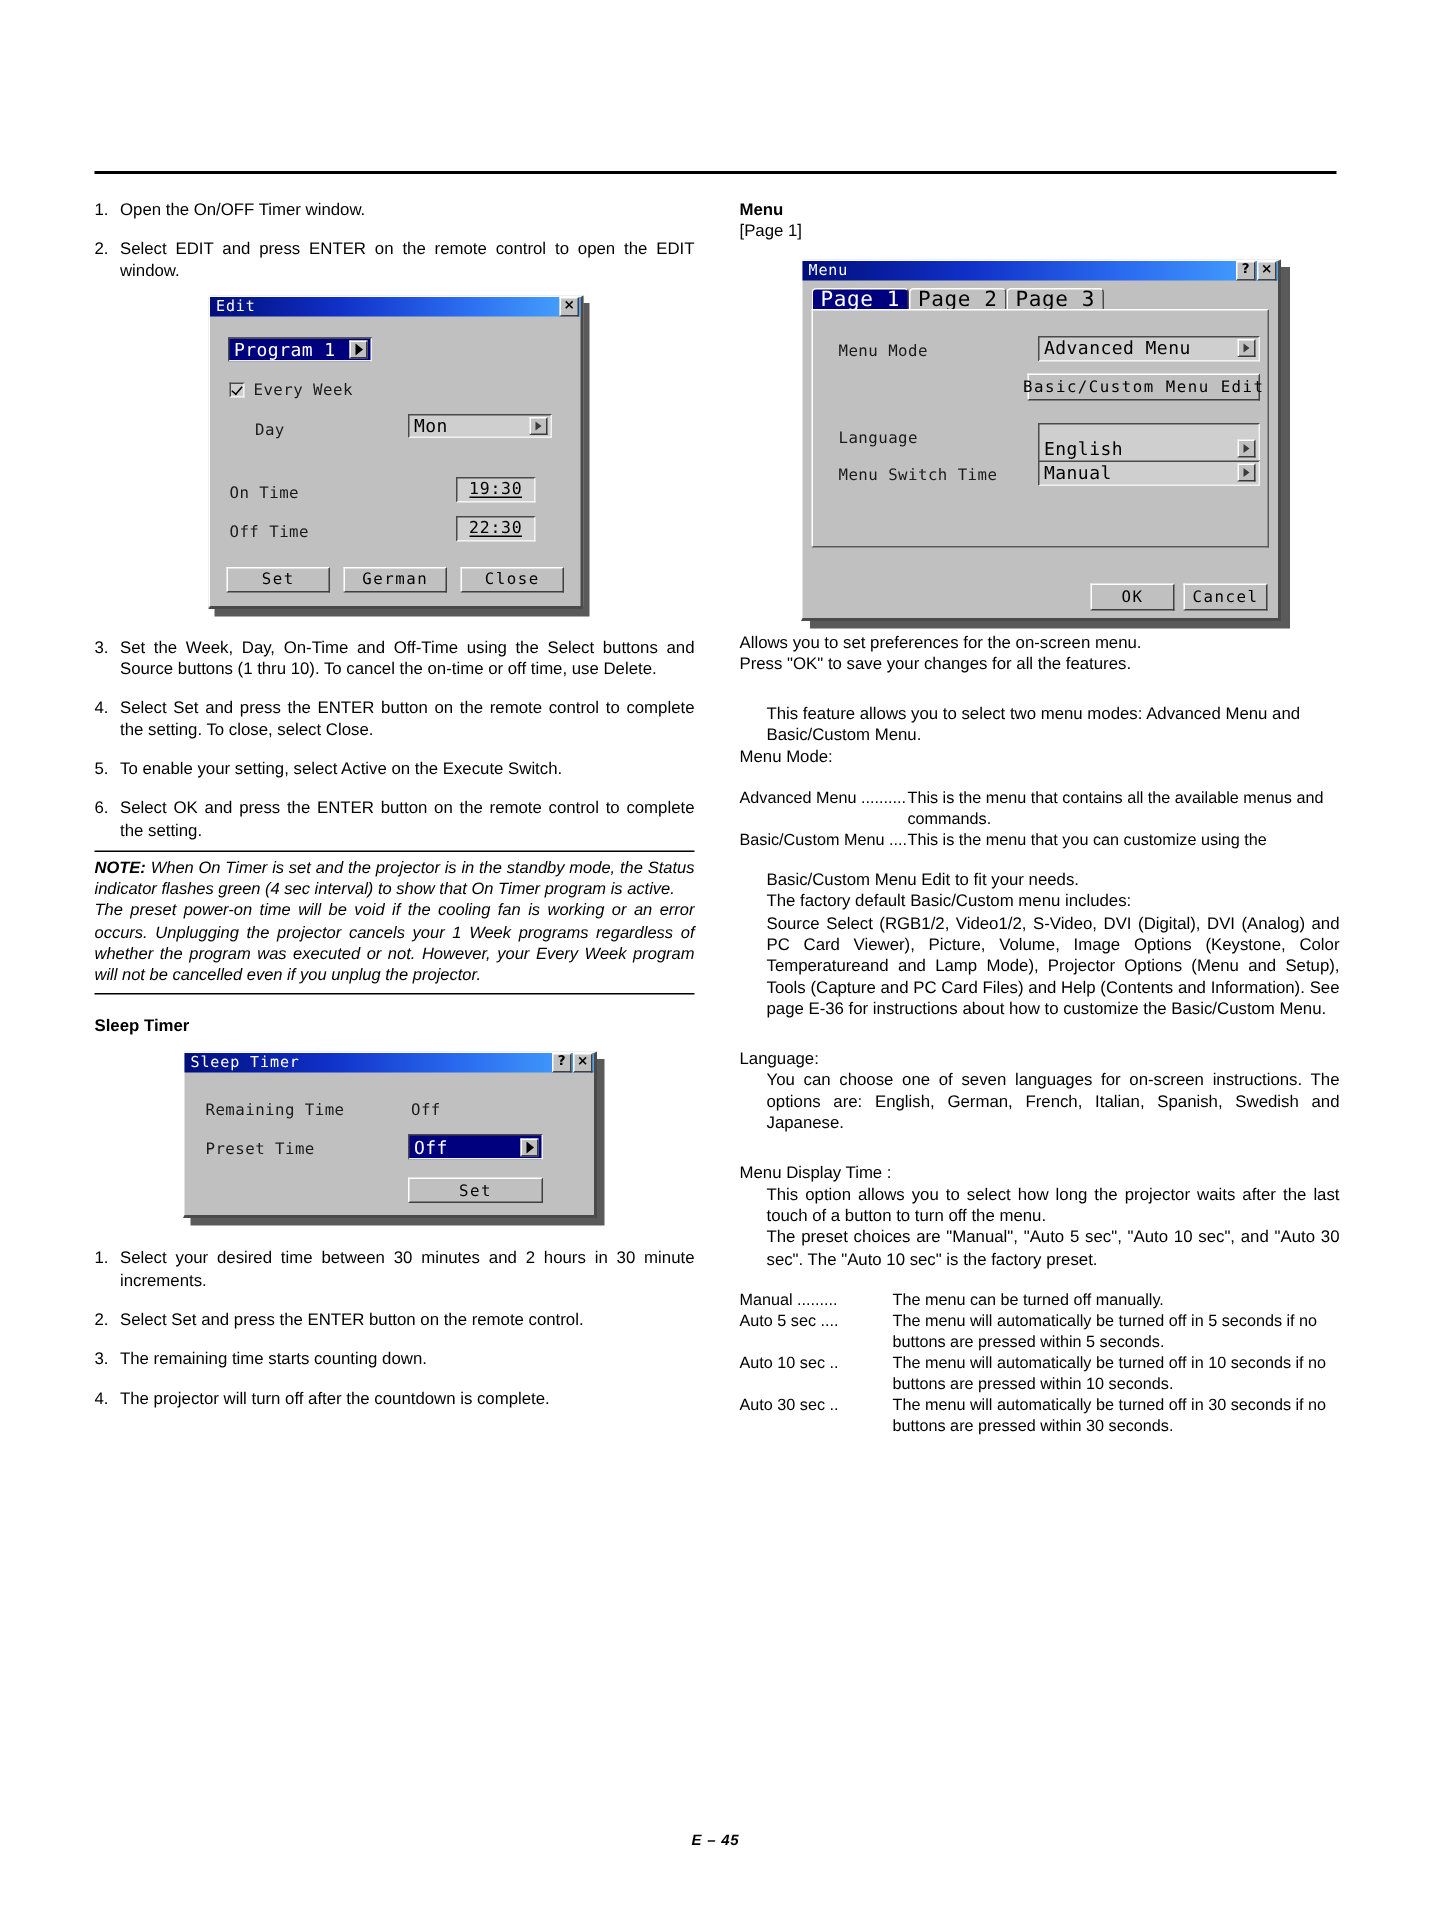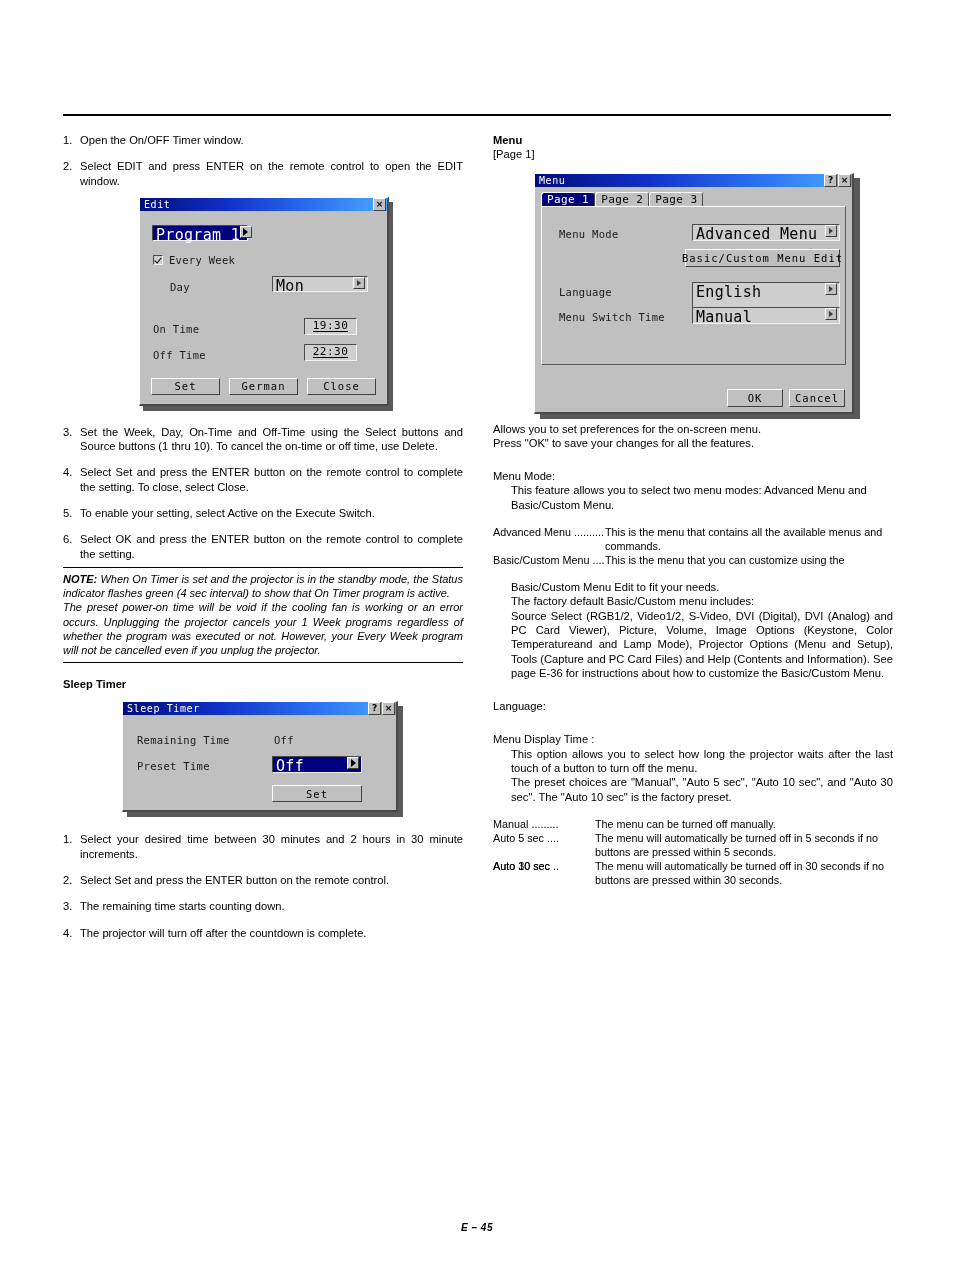--- a/index.html
+++ b/index.html
@@ -175,23 +175,23 @@
   }
   
   .combo {
     background: #cfcfcf;
     border-top: 1.5px solid #4a4a4a;
     border-left: 1.5px solid #4a4a4a;
     border-right: 1.5px solid #f2f2f2;
     border-bottom: 1.5px solid #f2f2f2;
     box-sizing: border-box;
     display: flex;
-    align-items: flex-start;
+    align-items: center;
     padding: 0 2px 0 3px;
-    font-size: 15px;
+    font-size: 12px;
     letter-spacing: 0.3px;
     color: #000;
   }
   .combo .cv { flex: 1; white-space: nowrap; }
   .combo.sel {
     background: #00007e;
     color: #ffffff;
   }
   .arrow-btn {
     width: 12px;
@@ -280,21 +280,21 @@
   .tab {
     height: 15px;
     padding: 0 5px;
     box-sizing: border-box;
     background: #c0c0c0;
     border-top: 1.5px solid #ffffff;
     border-left: 1.5px solid #ffffff;
     border-right: 1.5px solid #4a4a4a;
     display: flex;
     align-items: center;
-    font-size: 11px;
+    font-size: 14px;
     letter-spacing: 0.4px;
     color: #000;
     border-radius: 3px 3px 0 0;
   }
   .tab.active {
     background: #00007e;
     color: #ffffff;
   }
   .panel {
     background: #c0c0c0;
@@ -519,22 +519,22 @@
 
         </div>
       </div>
     </div>
 
     <div class="plain">Allows you to set preferences for the on-screen menu.</div>
     <div class="plain">Press "OK" to save your changes for all the features.</div>
 
     <div class="gap-l"></div>
 
+    <div class="plain indent1">This feature allows you to select two menu modes: Advanced Menu and Basic/Custom Menu.</div>
     <div class="plain">Menu Mode:</div>
-    <div class="plain indent1">This feature allows you to select two menu modes: Advanced Menu and Basic/Custom Menu.</div>
 
     <div class="gap-m"></div>
 
     <div class="defrow defrow-wide indent1">
       <span class="dt">Advanced Menu ..........</span>
       <span class="dd">This is the menu that contains all the available menus and commands.</span>
     </div>
     <div class="defrow defrow-wide indent1">
       <span class="dt">Basic/Custom Menu ....</span>
       <span class="dd">This is the menu that you can customize using the</span>
@@ -542,39 +542,41 @@
 
     <div class="gap-m"></div>
 
     <div class="plain indent1">Basic/Custom Menu Edit to fit your needs.</div>
     <div class="plain indent1">The factory default Basic/Custom menu includes:</div>
     <div class="p indent1 p-tight" style="margin-bottom:0;">Source Select (RGB1/2, Video1/2, S-Video, DVI (Digital), DVI (Analog) and PC Card Viewer), Picture, Volume, Image Options (Keystone, Color Temperatureand and Lamp Mode), Projector Options (Menu and Setup), Tools (Capture and PC Card Files) and Help (Contents and Information). See page E-36 for instructions about how to customize the Basic/Custom Menu.</div>
 
     <div class="gap-l"></div>
 
     <div class="plain">Language:</div>
+    <div class="p indent1 p-tight">You can choose one of seven languages for on-screen instructions. The options are: English, German, French, Italian, Spanish, Swedish and Japanese.</div>
 
     <div class="gap-l"></div>
 
     <div class="plain">Menu Display Time :</div>
     <div class="p indent1 p-tight">This option allows you to select how long the projector waits after the last touch of a button to turn off the menu.</div>
     <div class="p indent1 p-tight">The preset choices are "Manual", "Auto 5 sec", "Auto 10 sec", and "Auto 30 sec". The "Auto 10 sec" is the factory preset.</div>
 
     <div class="gap-m"></div>
 
     <div class="defrow indent1">
       <span class="dt">Manual .........</span>
       <span class="dd">The menu can be turned off manually.</span>
     </div>
     <div class="defrow indent1">
       <span class="dt">Auto 5 sec ....</span>
       <span class="dd">The menu will automatically be turned off in 5 seconds if no buttons are pressed within 5 seconds.</span>
     </div>
     <div class="defrow indent1">
       <span class="dt">Auto 10 sec ..</span>
+      <span class="dd">The menu will automatically be turned off in 10 seconds if no buttons are pressed within 10 seconds.</span>
     </div>
     <div class="defrow indent1">
       <span class="dt">Auto 30 sec ..</span>
       <span class="dd">The menu will automatically be turned off in 30 seconds if no buttons are pressed within 30 seconds.</span>
     </div>
 
   </div>
 
   <div class="footer-page">E – 45</div>
 

